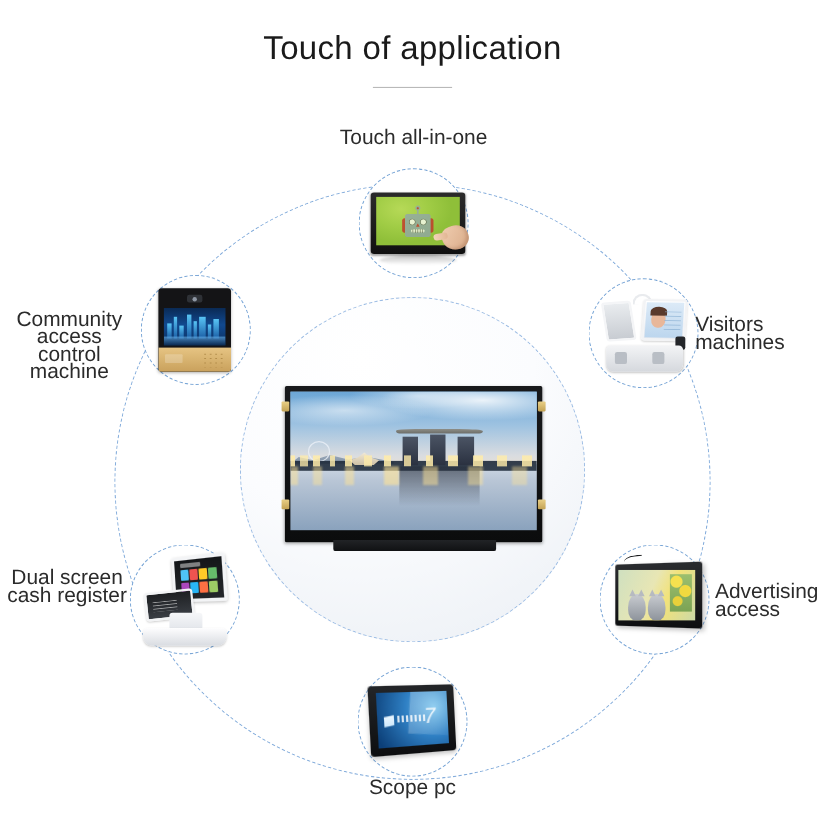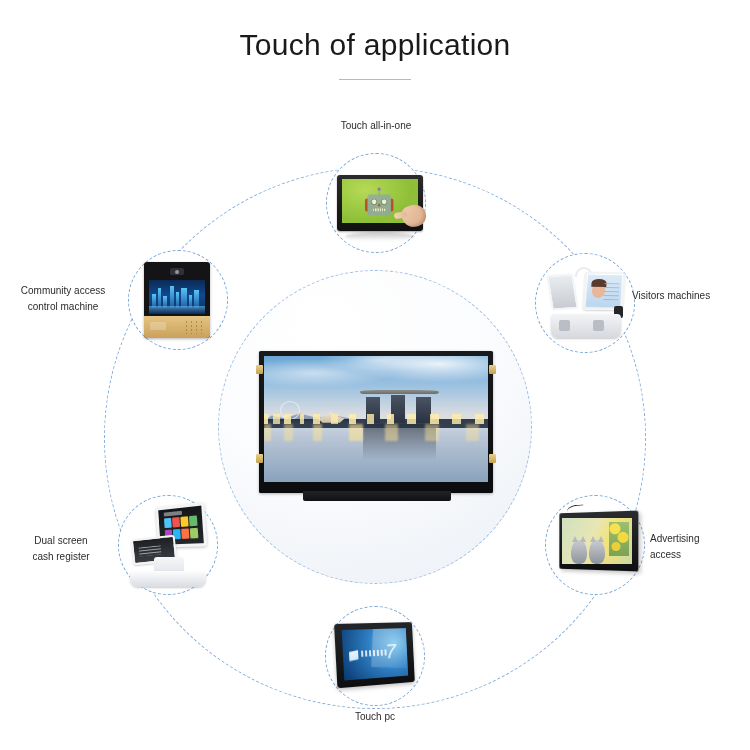--- a/index.html
+++ b/index.html
@@ -60,31 +60,31 @@
   #node-touch  { left: 326px; top: 153px; }
   #node-access { left: 128px; top: 250px; }
   #node-visitor{ left: 535px; top: 253px; }
   #node-advert { left: 545px; top: 495px; }
   #node-cash   { left: 118px; top: 495px; }
   #node-tablet { left: 325px; top: 606px; }
 
   
   .node-label {
     position: absolute;
-    font-size: 10px;
+    font-size: 19px;
     color: #2b2b2b;
     line-height: 16px;
     text-align: center;
     white-space: pre-line;
   }
   #label-touch   { left: 276px; top: 118px; width: 200px; }
   #label-access  { left: -4px;  top: 283px; width: 134px; }
   #label-visitor { left: 632px; top: 288px; width: 120px; text-align: left; }
   #label-advert  { left: 650px; top: 531px; width: 100px; text-align: left; }
-  #label-cash    { left: 4px;   top: 533px; width: 114px; }
+  #label-cash    { left: 4px;   top: 518px; width: 114px; }
   #label-tablet  { left: 300px; top: 709px; width: 150px; }
 
   
   .device { position: absolute; }
 
   
   #dev-touch { left: 337px; top: 175px; width: 86px; height: 56px; }
   #dev-touch .bezel {
     position: absolute; inset: 0;
     background: linear-gradient(#2b2b2b, #101010);
@@ -629,15 +629,15 @@
   <div class="device" id="dev-tablet">
     <div class="frame">
       <div class="screen">
         <div class="logo"></div>
         <div class="word"></div>
         <div class="seven">7</div>
         <div class="gloss"></div>
       </div>
     </div>
   </div>
-  <div class="node-label" id="label-tablet">Touch pc</div>
+  <div class="node-label" id="label-tablet">Scope pc</div>
 
 </div>
 
 </body></html>

